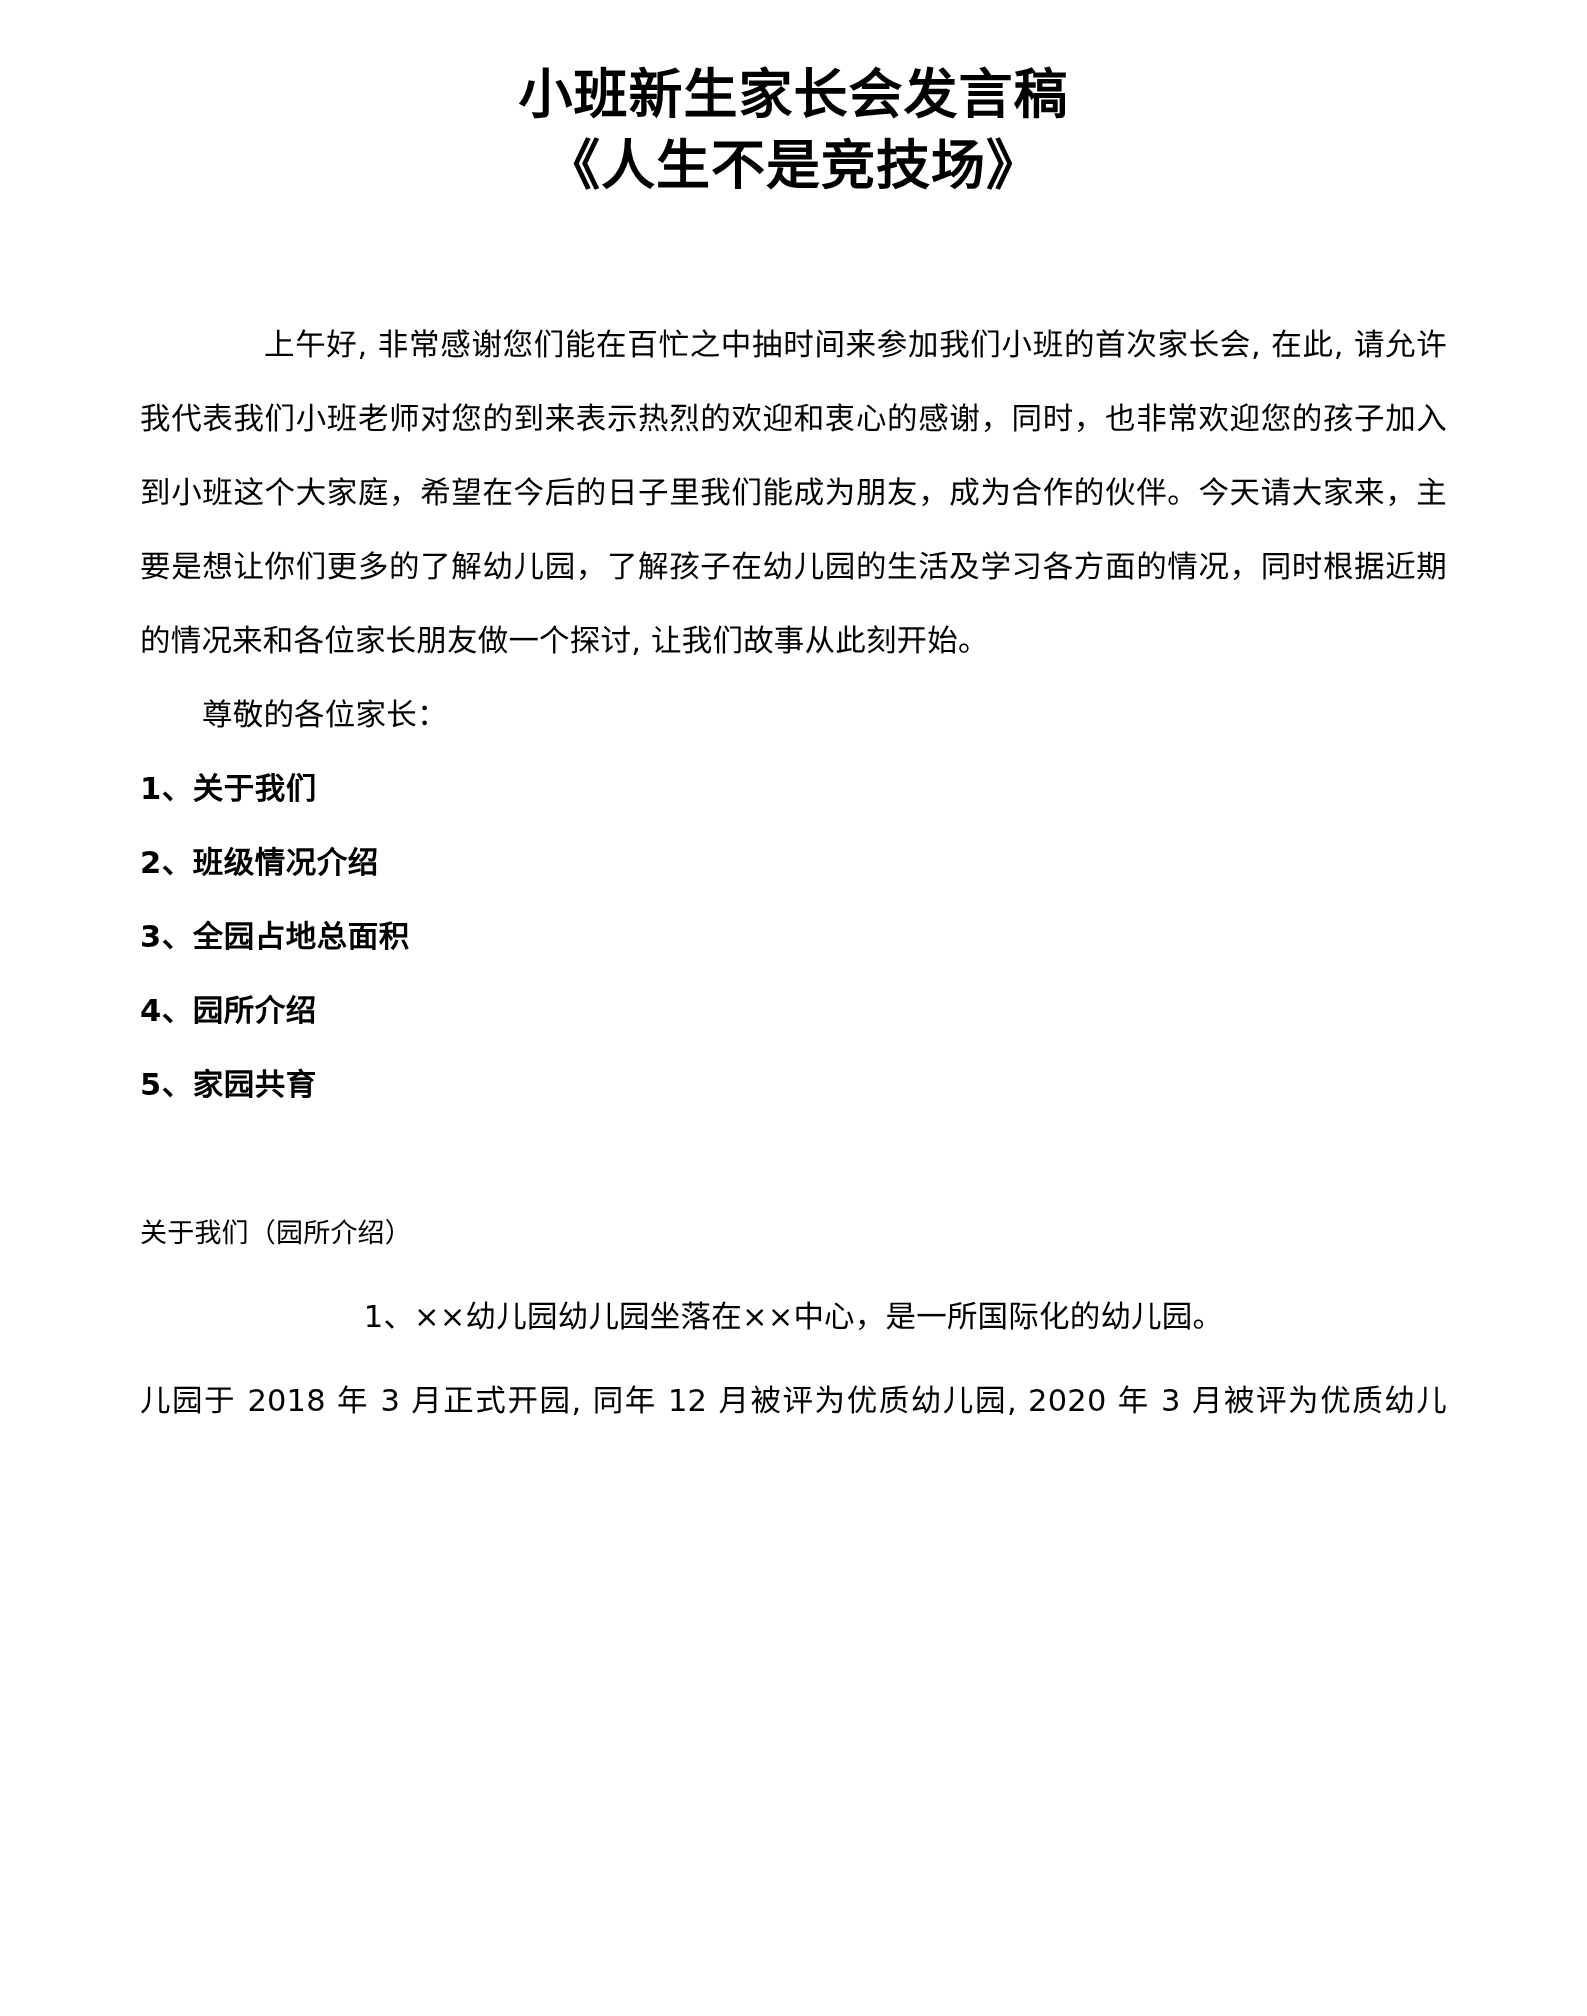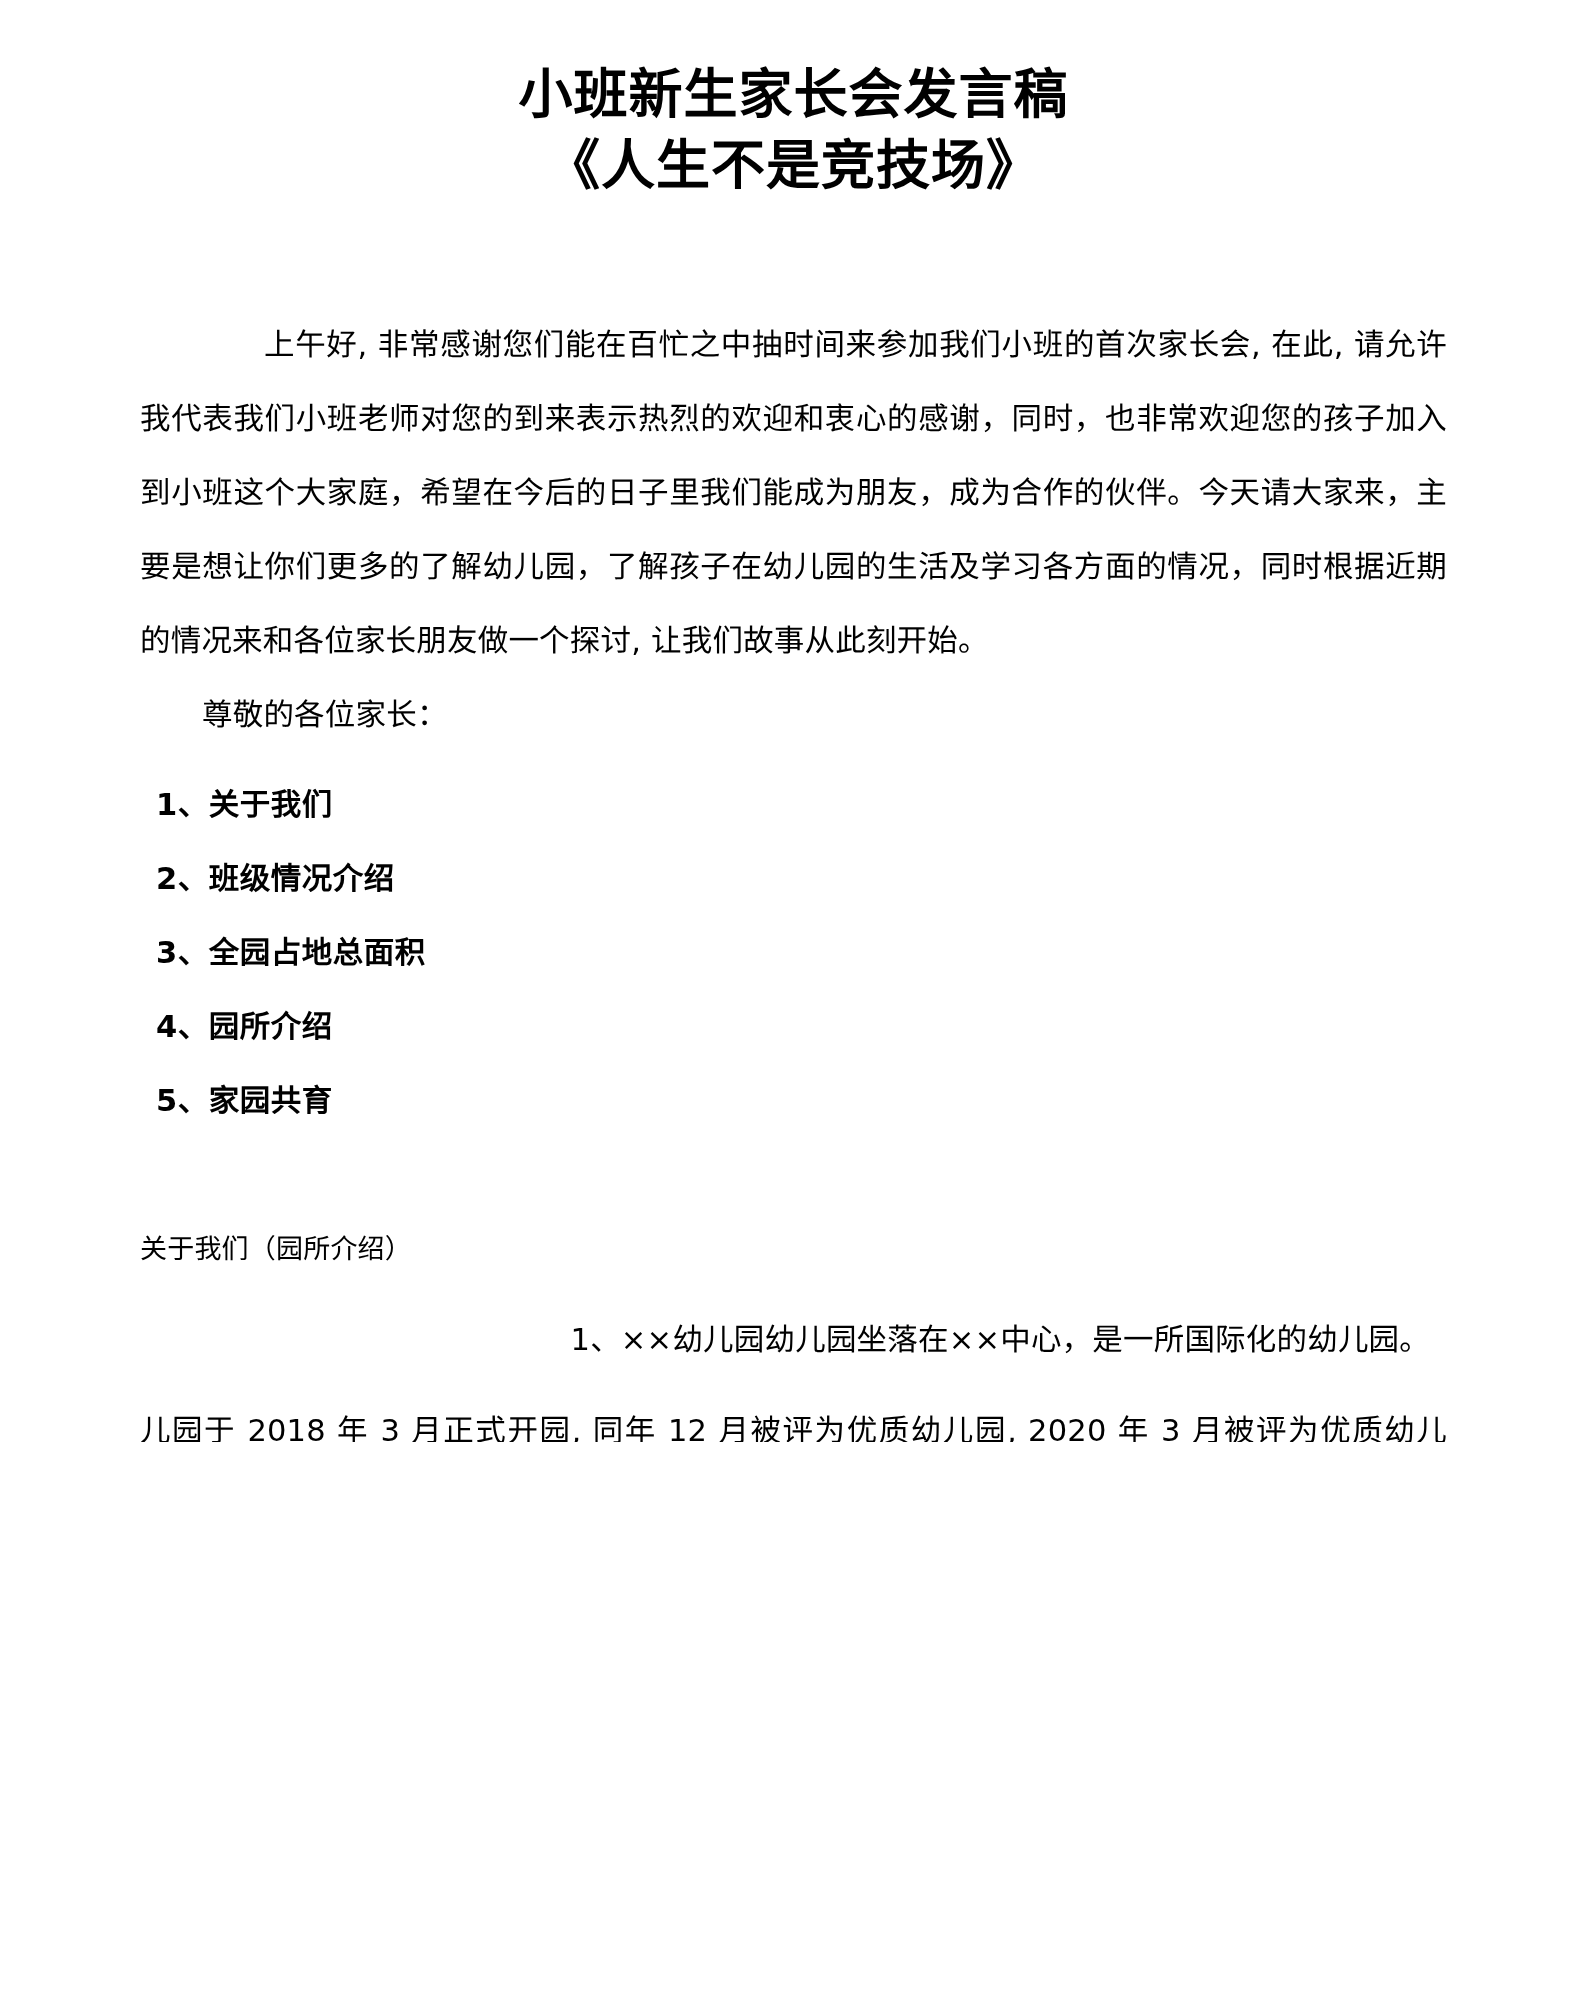--- a/index.html
+++ b/index.html
@@ -63,21 +63,21 @@
     margin-top: 48px;
   }
   p.para.directions {
     text-indent: 62px;
     text-align: left;
   }
 
   
   ol.agenda {
     list-style: none;
-    margin: 16px;
+    margin: 0;
     padding: 0;
   }
   ol.agenda li {
     font-size: 30.5px;
     font-weight: 700;
     line-height: 74px;
     letter-spacing: 0.5px;
     white-space: nowrap;
   }
   ol.agenda li .num {
@@ -89,25 +89,25 @@
     margin-top: 74px;
   }
   p.section-heading {
     margin: 0;
     font-size: 27px;
     line-height: 74px;
     letter-spacing: 0.2px;
     text-align: left;
   }
   p.section-item {
-    margin: 17px;
+    margin: 10px;
     font-size: 30.5px;
     line-height: 74px;
     letter-spacing: 0.2px;
-    text-align: right;
+    text-align: center;
   }
   p.section-para {
     margin: 0;
     font-size: 30.5px;
     line-height: 74px;
     text-align: justify;
     text-justify: inter-ideograph;
     letter-spacing: 0.2px;
   }
 </style>

